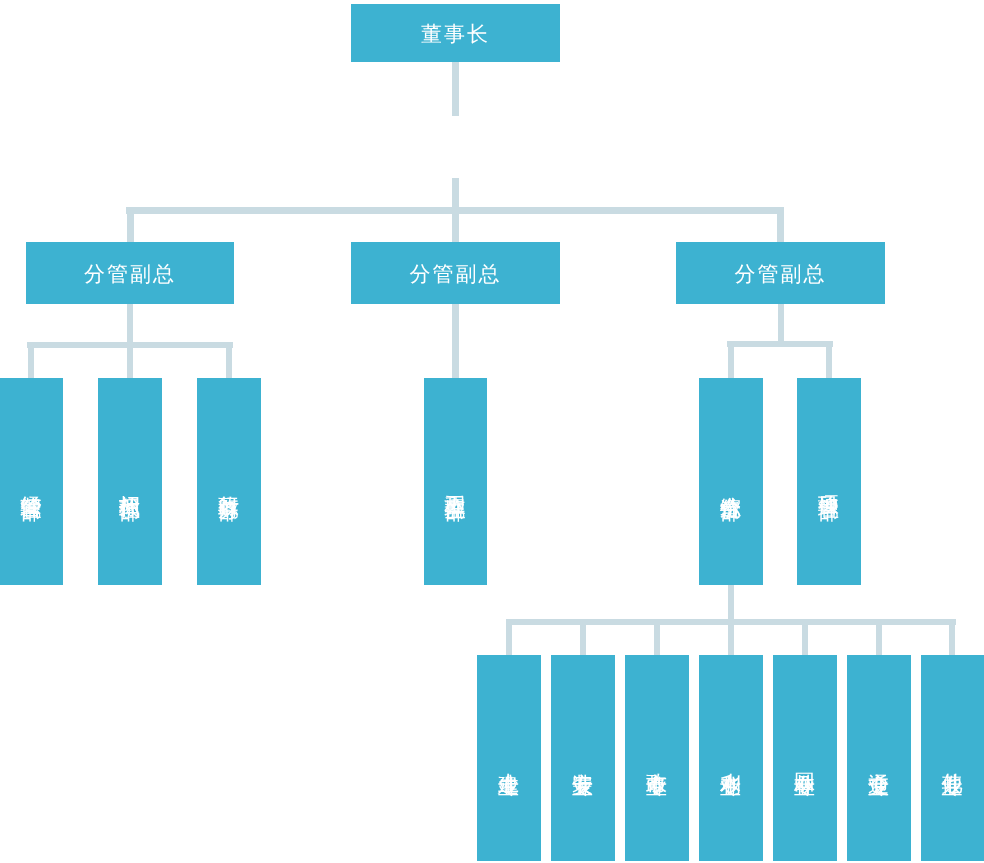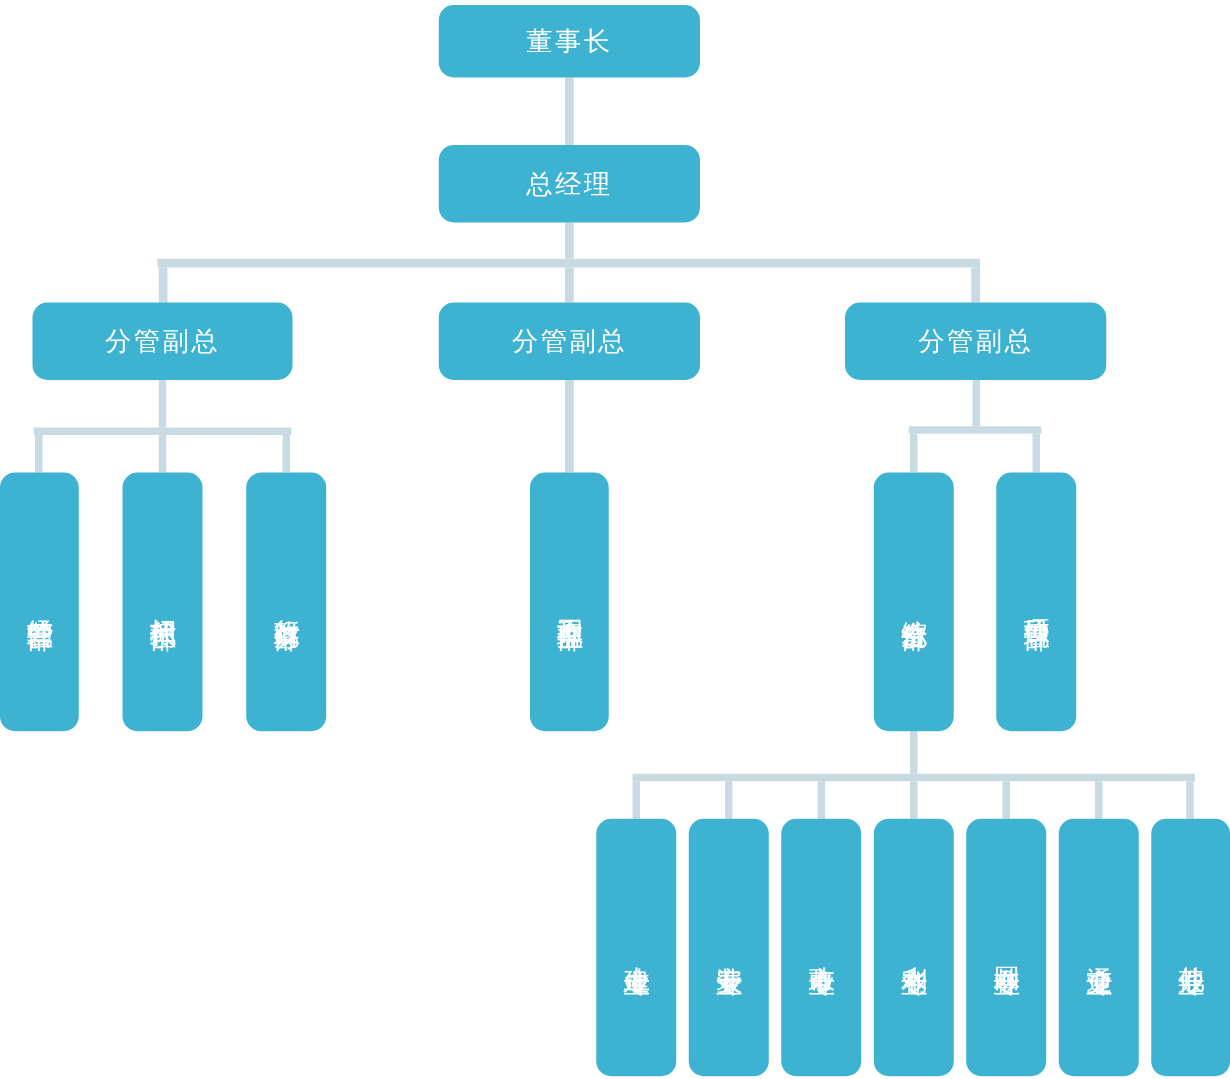--- a/index.html
+++ b/index.html
@@ -15,21 +15,20 @@
     position: absolute;
     background: var(--node-fill, #3DB2D1);
     color: var(--node-text, #ffffff);
     display: flex;
     align-items: center;
     justify-content: center;
     font-size: 21px;
     letter-spacing: 2px;
     text-align: center;
     line-height: 1;
-    border-radius: 12px;
   }
   .node.v {
     writing-mode: vertical-rl;
     text-orientation: upright;
     letter-spacing: 1px;
   }
   .line {
     position: absolute;
     background: var(--connector, #C9DBE2);
   }
@@ -64,21 +63,20 @@
   <div class="line" style="left:506px; top:625px; width:6px; height:30px;"></div>
   <div class="line" style="left:580px; top:625px; width:6px; height:30px;"></div>
   <div class="line" style="left:654px; top:625px; width:6px; height:30px;"></div>
   <div class="line" style="left:728px; top:625px; width:6px; height:30px;"></div>
   <div class="line" style="left:802px; top:625px; width:6px; height:30px;"></div>
   <div class="line" style="left:876px; top:625px; width:6px; height:30px;"></div>
   <div class="line" style="left:949px; top:625px; width:6px; height:30px;"></div>
 
   <div class="node" style="left:351px; top:4px; width:209px; height:58px;">董事长</div>
 
-  <div class="node" style="left:351px; top:116px; width:209px; height:62px;">总经理</div>
 
   <div class="node" style="left:26px; top:242px; width:208px; height:62px;">分管副总</div>
   <div class="node" style="left:351px; top:242px; width:209px; height:62px;">分管副总</div>
   <div class="node" style="left:676px; top:242px; width:209px; height:62px;">分管副总</div>
 
   <div class="node v" style="left:0px; top:378px; width:63px; height:207px;">经营管理部</div>
   <div class="node v" style="left:98px; top:378px; width:64px; height:207px;">招标代理部</div>
   <div class="node v" style="left:197px; top:378px; width:64px; height:207px;">行政财务部</div>
   <div class="node v" style="left:424px; top:378px; width:63px; height:207px;">工程监理部</div>
   <div class="node v" style="left:699px; top:378px; width:64px; height:207px;">综合造价部</div>

